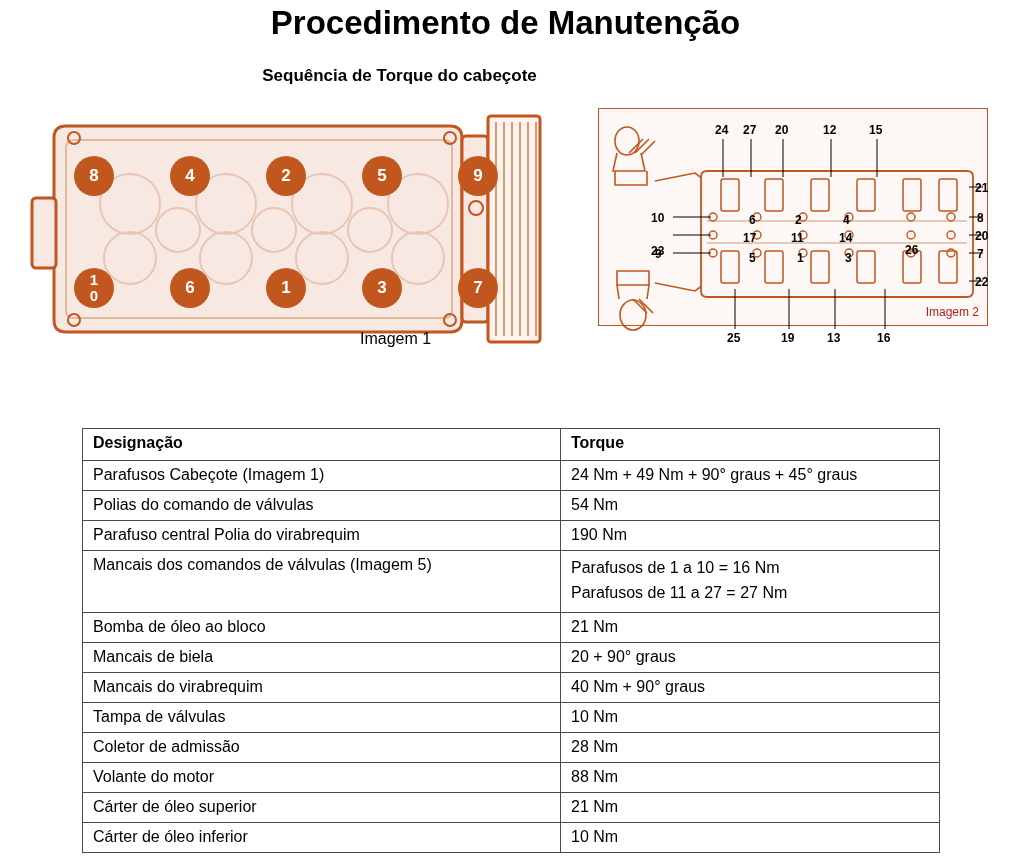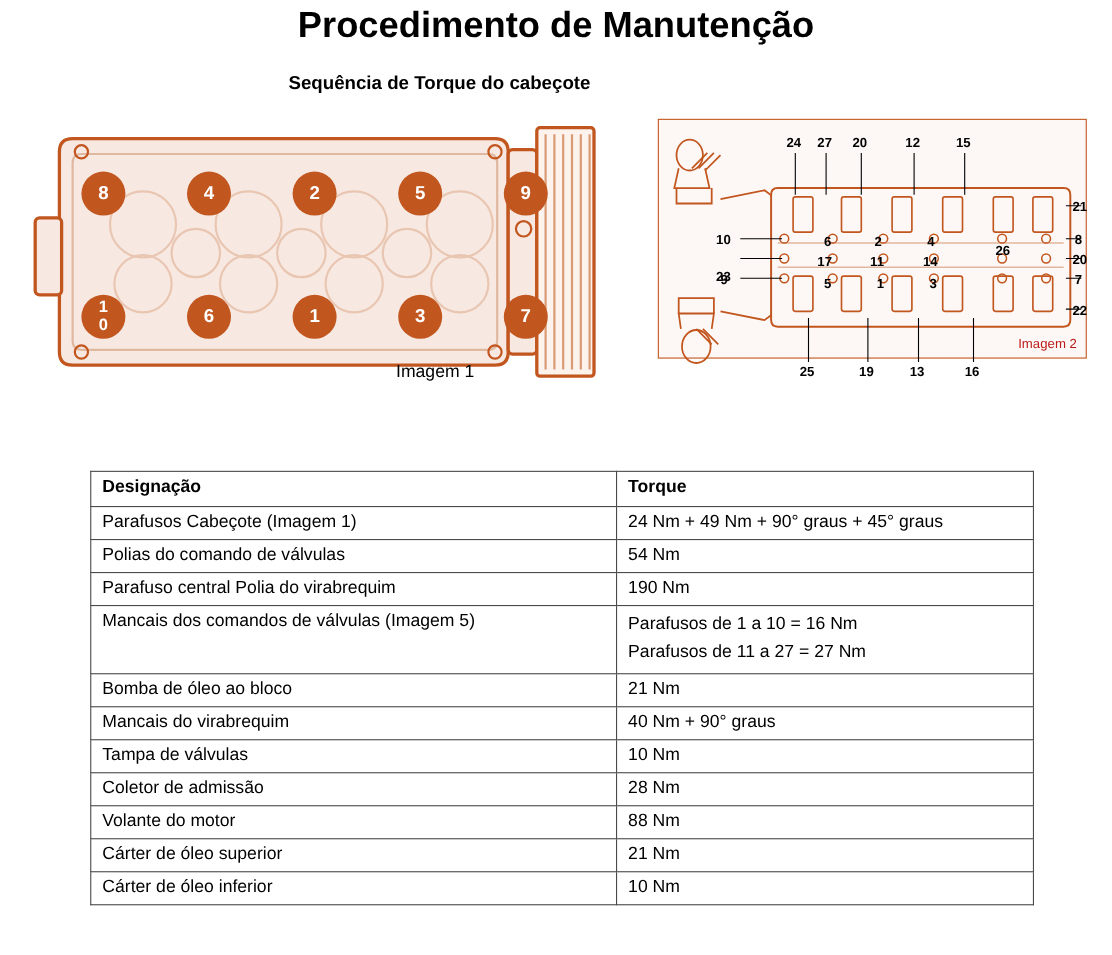--- a/index.html
+++ b/index.html
@@ -275,21 +275,21 @@
     <div class="f2label" style="left:378px; top:138px;">7</div>
     <div class="f2label" style="left:376px; top:166px;">22</div>
 
     
     <div class="f2label" style="left:150px; top:104px;">6</div>
     <div class="f2label" style="left:196px; top:104px;">2</div>
     <div class="f2label" style="left:244px; top:104px;">4</div>
     <div class="f2label" style="left:144px; top:122px;">17</div>
     <div class="f2label" style="left:192px; top:122px;">11</div>
     <div class="f2label" style="left:240px; top:122px;">14</div>
-    <div class="f2label" style="left:306px; top:112px;">26</div>
+    <div class="f2label" style="left:306px; top:134px;">26</div>
     <div class="f2label" style="left:150px; top:142px;">5</div>
     <div class="f2label" style="left:198px; top:142px;">1</div>
     <div class="f2label" style="left:246px; top:142px;">3</div>
 
     <div class="caption">Imagem 2</div>
   </div>
 
   <table class="torque-table">
     <thead>
       <tr>
@@ -315,20 +315,24 @@
         <td class="multi">
           <div>Parafusos de 1 a 10 = 16 Nm</div>
           <div>Parafusos de 11 a 27 = 27 Nm</div>
         </td>
       </tr>
       <tr>
         <td>Bomba de óleo ao bloco</td>
         <td>21 Nm</td>
       </tr>
       <tr>
+        <td>Mancais de biela</td>
+        <td>20 + 90° graus</td>
+      </tr>
+      <tr>
         <td>Mancais do virabrequim</td>
         <td>40 Nm + 90° graus</td>
       </tr>
       <tr>
         <td>Tampa de válvulas</td>
         <td>10 Nm</td>
       </tr>
       <tr>
         <td>Coletor de admissão</td>
         <td>28 Nm</td>

